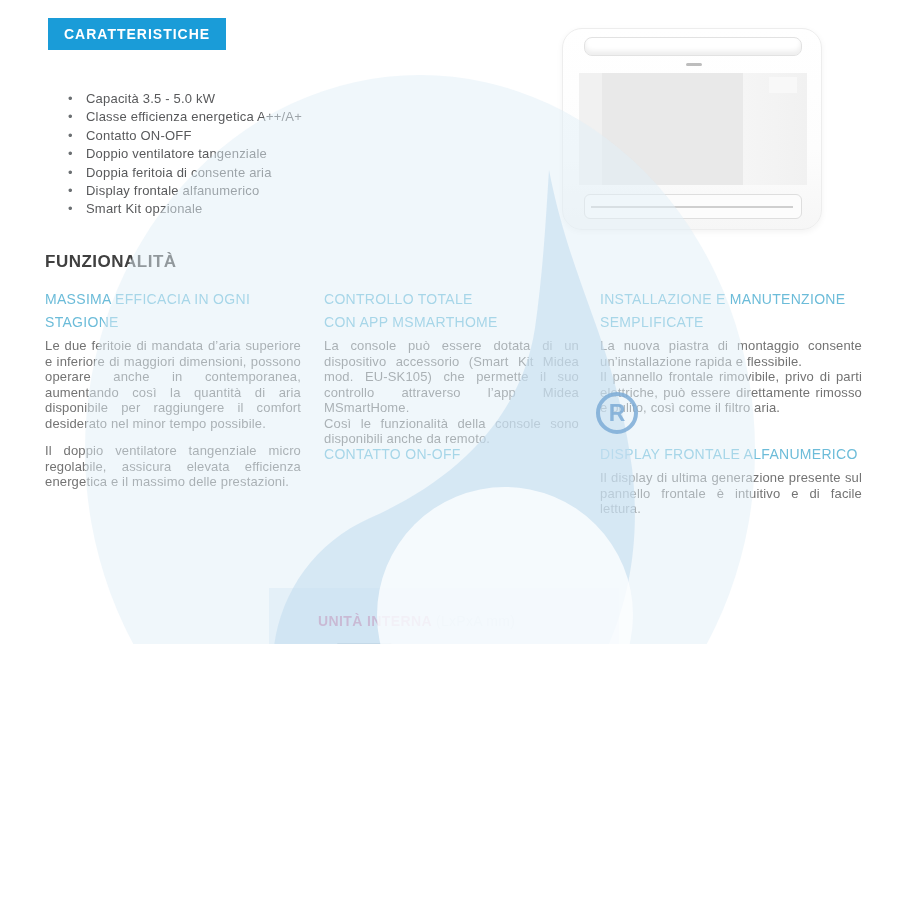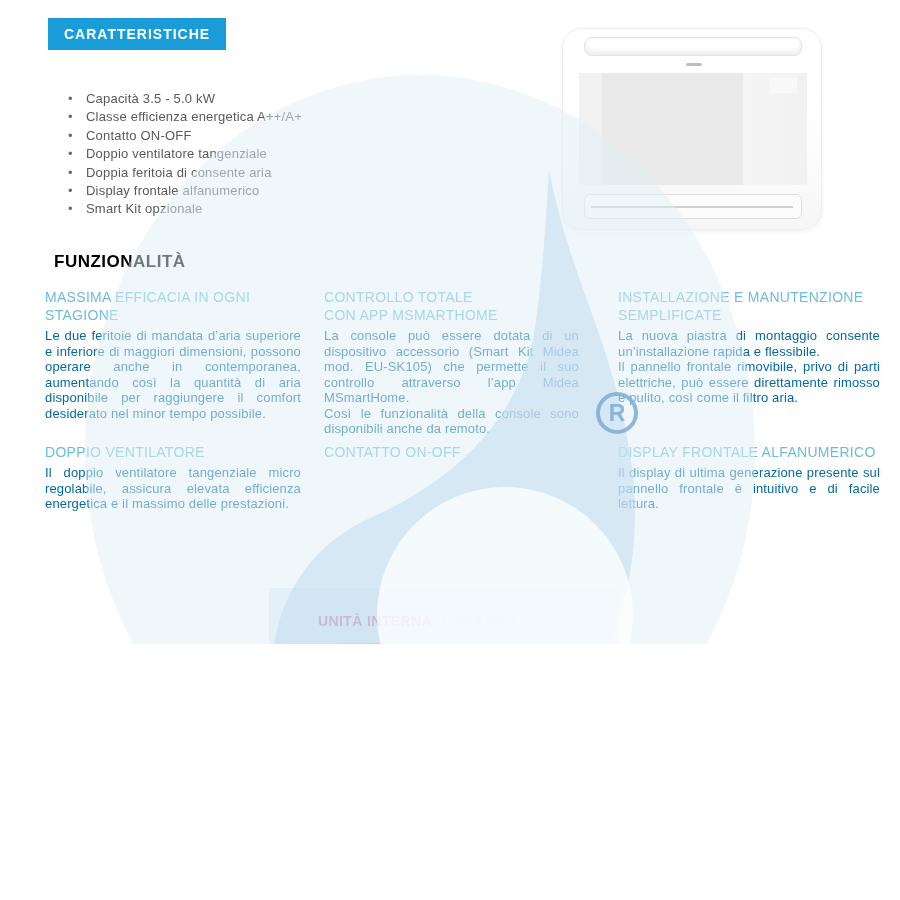--- a/index.html
+++ b/index.html
@@ -24,27 +24,27 @@
   .unit-logo{position:absolute;left:123px;top:34px;width:16px;height:3px;border-radius:2px;background:#bdbdbd;}
   .unit-panel{position:absolute;left:16px;top:44px;width:228px;height:112px;
         background:linear-gradient(90deg,#f1f1f1 0%,#f1f1f1 10%,#e9e9e9 10%,#e9e9e9 72%,#f5f5f5 72%,#f1f1f1 100%);}
   .unit-panel-notch{position:absolute;right:10px;top:4px;width:28px;height:16px;background:#f8f8f8;}
   .unit-slot-bottom{position:absolute;left:21px;top:165px;width:216px;height:23px;border-radius:6px;
         background:#fcfcfc;border:1px solid #dedede;}
   .unit-vane{position:absolute;left:6px;top:11px;width:202px;height:0;border-top:2px solid #cfcfcf;}
 
   
   .funz-title{position:absolute;left:45px;top:252px;font-size:17px;font-weight:bold;
-              color:#000000;letter-spacing:.5px;margin-left:9px;}
+              color:#404040;letter-spacing:.5px;}
   .sec{position:absolute;}
   .sec-title{font-size:14px;font-weight:normal;color:#6cbcd9;letter-spacing:.3px;
-             line-height:18px;white-space:pre-line;margin:0 0 4px 0;text-transform:uppercase;}
-  .sec-body{font-size:13px;line-height:15.5px;color:#0369a1;letter-spacing:.15px;
+             line-height:23px;white-space:pre-line;margin:0 0 4px 0;text-transform:uppercase;}
+  .sec-body{font-size:13px;line-height:15.5px;color:#737373;letter-spacing:.15px;
             text-align:justify;white-space:pre-line;margin:0;}
-  .c1{left:45px;width:256px;} .c2{left:324px;width:255px;} .c3{left:600px;width:262px;margin-left:18px;}
+  .c1{left:45px;width:256px;} .c2{left:324px;width:255px;} .c3{left:600px;width:262px;}
   .r1{top:288px;} .r2{top:443px;}
 
   
   .panel{position:absolute;left:269px;top:588px;width:350px;height:232px;background:#e7f1f8;}
   .panel-head{position:absolute;left:49px;top:25px;font-size:14px;}
   .panel-title{font-weight:bold;color:#be185d;letter-spacing:.4px;margin-top:36px;}
   .panel-sub{color:#a4bdd0;letter-spacing:.3px;}
   .row1-bg{position:absolute;left:0;top:130px;width:350px;height:38px;background:rgba(255,255,255,.5);}
   .row2-bg{position:absolute;left:0;top:168px;width:350px;height:64px;background:#dceaf5;}
   .model{position:absolute;left:49px;font-size:10px;font-weight:bold;letter-spacing:.4px;}
@@ -96,21 +96,20 @@
 CON APP MSmartHome</p>
     <p class="sec-body">La console può essere dotata di un dispositivo accessorio (Smart Kit Midea mod. EU-SK105) che permette il suo controllo attraverso l’app Midea MSmartHome.
 Così le funzionalità della console sono disponibili anche da remoto.</p>
   </div>
   <div class="sec c3 r1">
     <p class="sec-title">INSTALLAZIONE E MANUTENZIONE SEMPLIFICATE</p>
     <p class="sec-body">La nuova piastra di montaggio consente un’installazione rapida e flessibile.
 Il pannello frontale rimovibile, privo di parti elettriche, può essere direttamente rimosso e pulito, così come il filtro aria.</p>
   </div>
   <div class="sec c1 r2">
-    <p class="sec-title">DOPPIO VENTILATORE</p>
     <p class="sec-body">Il doppio ventilatore tangenziale micro regolabile, assicura elevata efficienza energetica e il massimo delle prestazioni.</p>
   </div>
   <div class="sec c2 r2">
     <p class="sec-title">CONTATTO ON-OFF</p>
   </div>
   <div class="sec c3 r2">
     <p class="sec-title">DISPLAY FRONTALE ALFANUMERICO</p>
     <p class="sec-body">Il display di ultima generazione presente sul pannello frontale è intuitivo e di facile lettura.</p>
   </div>
 

